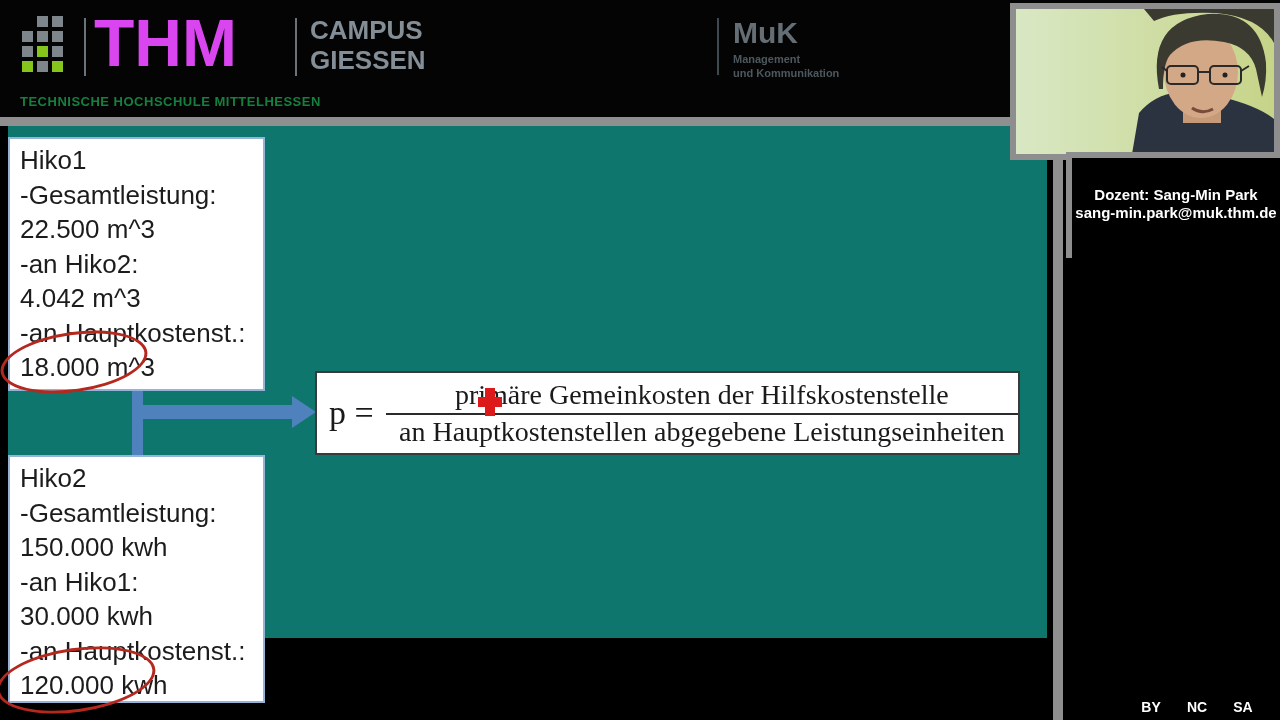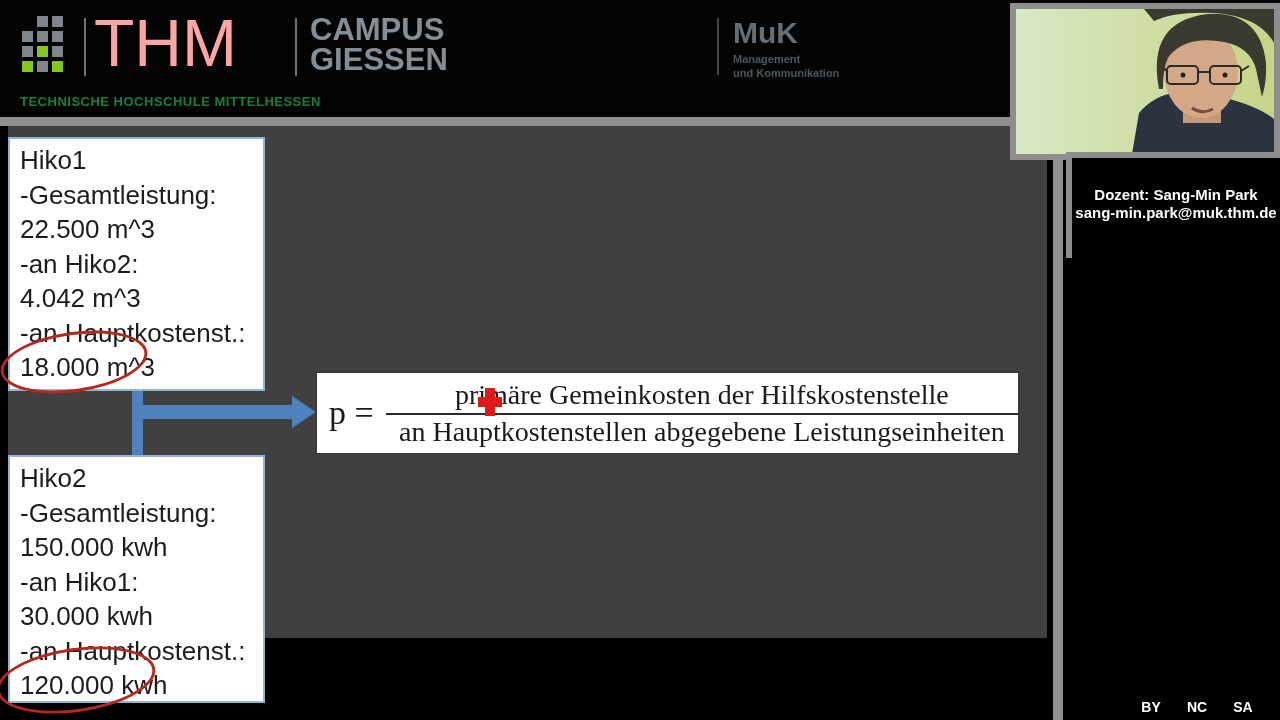--- a/index.html
+++ b/index.html
@@ -7,30 +7,30 @@
          font-family:"Liberation Sans",sans-serif;}
   .abs{position:absolute;}
 
   
   .header{left:0;top:0;width:1280px;height:118px;background:#040404;}
   .thm-grid{left:22px;top:16px;width:44px;height:59px;display:grid;
             grid-template-columns:repeat(3,11px);grid-template-rows:repeat(4,11px);gap:4px;}
   .thm-grid .cell{width:11px;height:11px;}
   .cg{background:#7e868c;} .cG{background:#86c51c;} .cn{background:transparent;}
   .vsep{width:2px;background:#6a737a;}
-  .thm-acronym{left:94px;top:2px;font-size:66px;font-weight:normal;color:#fca5a5;line-height:82px;}
-  .campus{left:310px;top:15px;font-size:31px;font-weight:bold;color:#848e96;line-height:30px;}
+  .thm-acronym{left:94px;top:2px;font-size:66px;font-weight:bold;color:#d946ef;line-height:82px;}
+  .campus{left:310px;top:15px;font-size:26px;font-weight:bold;color:#848e96;line-height:30px;}
   .thm-sub{left:20px;top:94px;font-size:13px;font-weight:bold;color:#15803d;letter-spacing:.5px;}
   .muk-name{left:733px;top:16px;font-size:30px;font-weight:bold;color:#646e74;}
   .muk-sub{left:733px;font-size:11px;color:#4d585e;font-weight:bold;}
 
   
   .frame-top{left:0;top:117px;width:1063px;height:9px;background:#8f8f8f;}
   .frame-right{left:1053px;top:117px;width:10px;height:603px;background:#8f8f8f;}
-  .slide{left:8px;top:126px;width:1039px;height:512px;background:#404040;}
+  .slide{left:8px;top:126px;width:1039px;height:512px;background:#0f766e;}
 
   
   .hikobox{border:2px solid #95b3d7;background:#fff;box-sizing:border-box;
            font-size:26px;line-height:34.5px;color:#1c1c1c;padding:4px 0 0 10px;}
   .hiko1{left:0;top:11px;width:257px;height:254px;}
   .hiko2{left:0;top:329px;width:257px;height:248px;}
 
   
   .conn-v{left:124px;top:265px;width:11px;height:64px;background:#4f81bd;}
   .conn-h{left:133px;top:279px;width:152px;height:14px;background:#4f81bd;}

